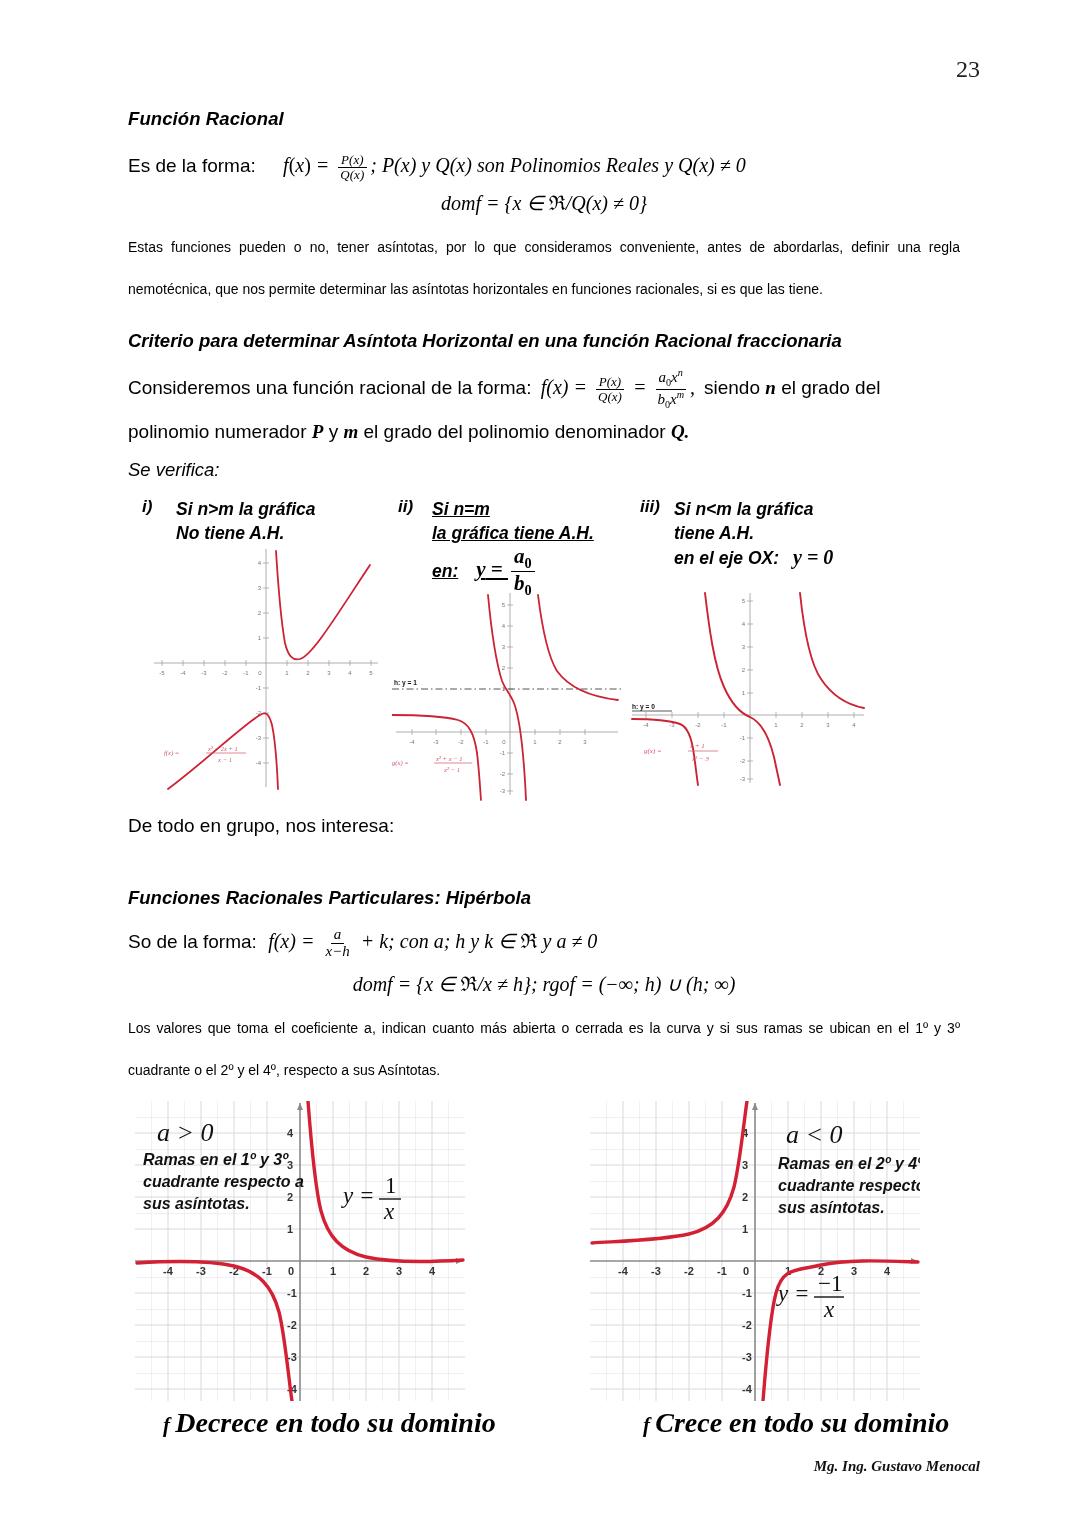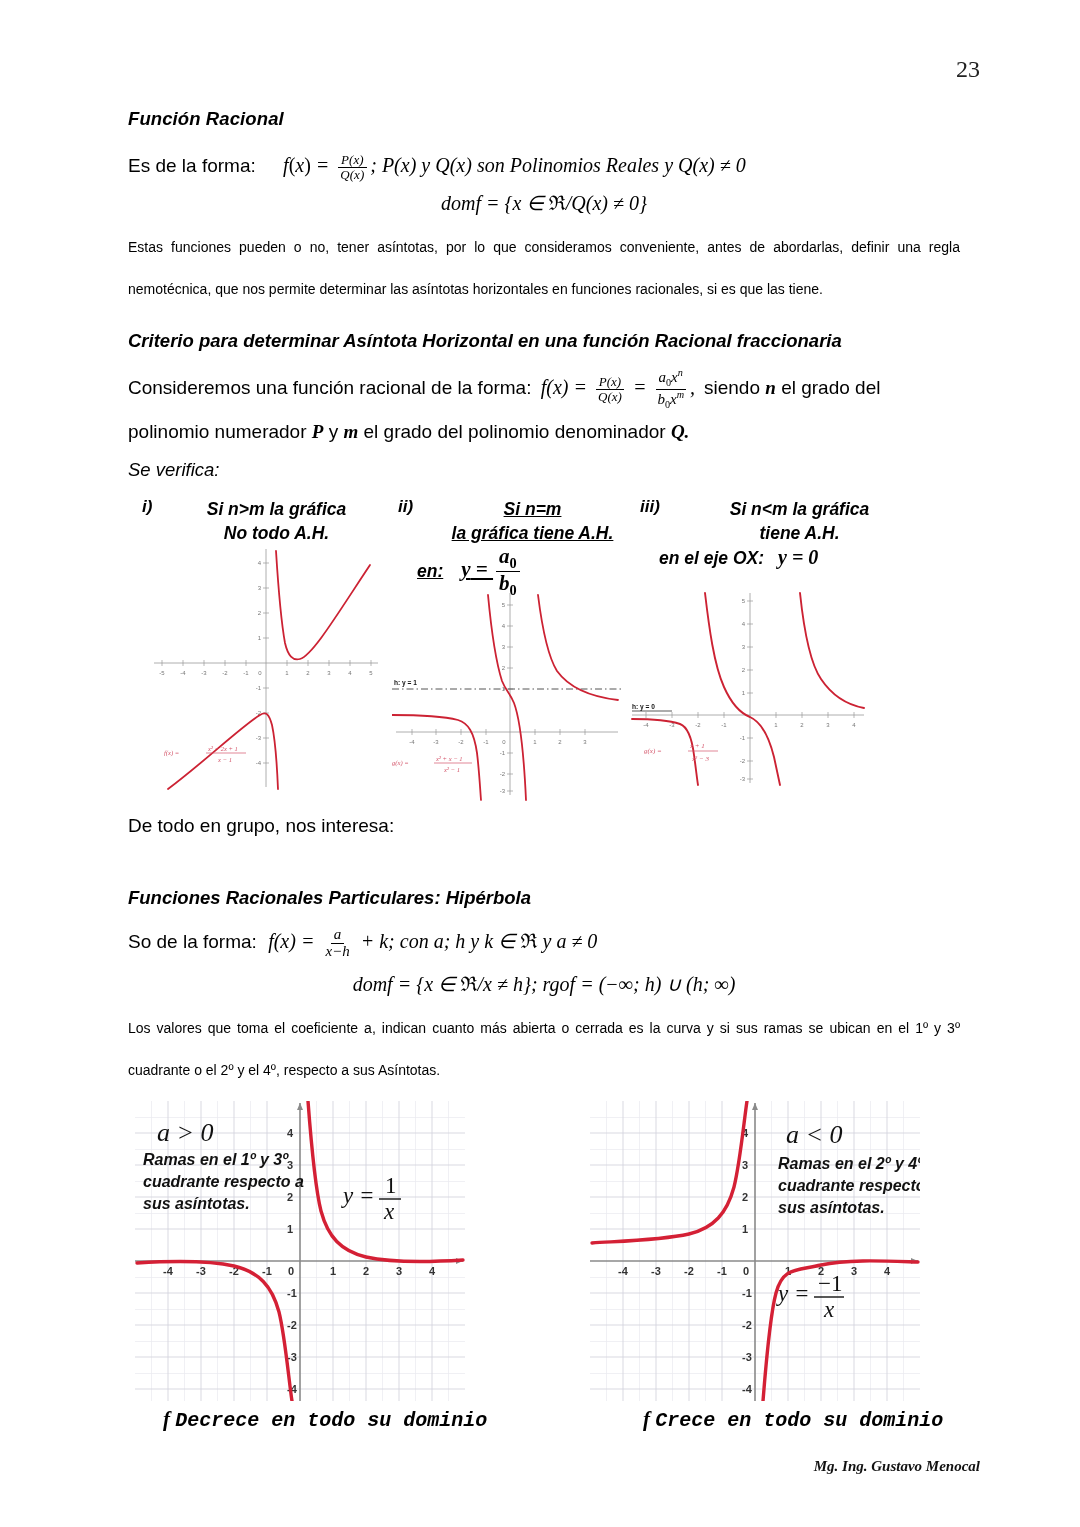--- a/index.html
+++ b/index.html
@@ -56,21 +56,21 @@
   .cases{
     position:relative;margin-top:10px;height:310px;
   }
   .case{position:absolute;top:0;}
   .case .cidx{
     font-style:italic;font-weight:bold;font-size:17px;
     position:absolute;left:0;top:0;
   }
   .case .ctext{
     font-style:italic;font-size:17.5px;font-weight:600;line-height:24px;
-    margin-left:19px;white-space:nowrap;text-align:center;
+    margin-left:34px;white-space:nowrap;
   }
   .case1{left:14px;width:250px;}
   .case2{left:270px;width:250px;text-decoration:underline;}
   .case3{left:512px;width:300px;}
 
   
   .minigraph{position:absolute;}
   .g1{left:20px;top:46px;}
   .g2{left:264px;top:90px;}
   .g3{left:500px;top:90px;}
@@ -81,21 +81,21 @@
   .panel.left{left:7px;}
   .panel.right{left:462px;}
   .panelcap{
     position:absolute;top:306px;font-style:italic;font-weight:bold;
     font-size:21px;font-family:"Liberation Serif", serif;
     white-space:nowrap;
   }
   .panelcap.left{left:35px;}
   .panelcap.right{left:515px;}
   .panelcap .fchar{font-family:"Liberation Serif", serif;font-style:italic;font-weight:bold;}
-  .caplbl{font-family:Liberation Mono, monospace;font-style:italic;font-weight:bold;font-size:20px;margin-top:36px;}
+  .caplbl{font-family:Liberation Serif, serif;font-style:italic;font-weight:bold;font-size:28px;margin-top:36px;}
 
   .footer{
     position:absolute;left:0;right:100px;bottom:52px;
     text-align:right;
     font-family:"Liberation Serif", serif;
     font-style:italic;font-weight:bold;font-size:15px;color:#111;
   }
   svg{display:block;}
 </style>
 </head>
@@ -161,21 +161,21 @@
     </div>
 
     <div style="font-size:18.5px;font-style:italic;line-height:34px;margin-top:0px;">Se verifica:</div>
 
     <div class="cases">
 
       <div class="case case1">
         <div class="cidx">i)</div>
         <div class="ctext">
           <div>Si n&gt;m la gráfica</div>
-          <div>No todo A.H.</div>
+          <div>No tiene A.H.</div>
         </div>
       </div>
 
       <div class="case case2">
         <div class="cidx">ii)</div>
         <div class="ctext">
           <div>Si n=m</div>
           <div>la gráfica tiene A.H.</div>
           <div style="display:flex;align-items:center;gap:18px;">
             <span>en:</span>

